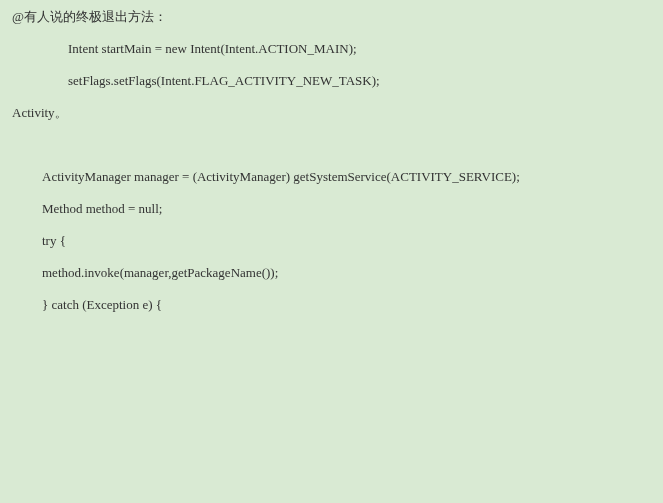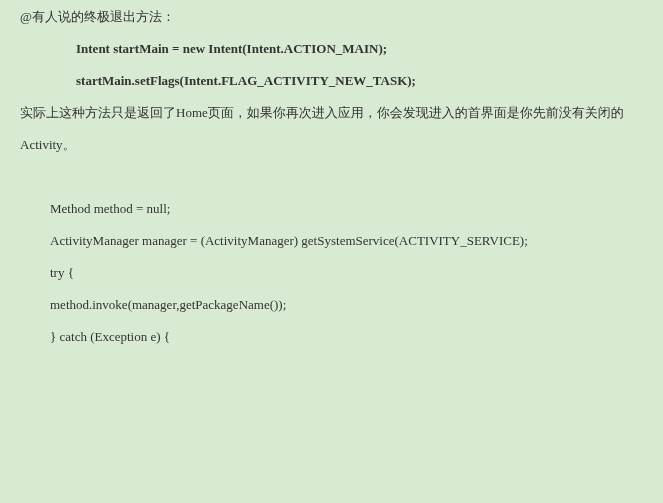--- a/index.html
+++ b/index.html
@@ -12,49 +12,47 @@
     font-size: 13px;
     color: #333333;
     line-height: 2.0;
     overflow: hidden;
     box-sizing: border-box;
   }
   .content {
     padding: 4px 8px 0 8px;
   }
   .para {
-    margin: 0 0 6px 12px;
+    margin: 0 0 6px 4px;
   }
   .indent1 {
     padding-left: 56px;
-    font-weight: bold;
   }
   .indent-code {
     padding-left: 30px;
     font-family: "SimSun", serif;
   }
   .wrap {
     word-break: break-all;
   }
 </style>
 </head>
 <body>
 
 <div class="content">
 
   <p class="para">@有人说的终极退出方法：</p>
 
   <p class="para indent1">Intent startMain = new Intent(Intent.ACTION_MAIN);</p>
-  <p class="para indent1">startMain.setFlags(Intent.FLAG_ACTIVITY_NEW_TASK);</p>
+  <p class="para indent1">setFlags.setFlags(Intent.FLAG_ACTIVITY_NEW_TASK);</p>
 
-  <p class="para wrap">实际上这种方法只是返回了Home页面，如果你再次进入应用，你会发现进入的首界面是你先前没有关闭的</p>
   <p class="para">Activity。</p>
 
   <p class="para">&nbsp;</p>
 
 
+  <p class="para indent-code">ActivityManager manager = (ActivityManager) getSystemService(ACTIVITY_SERVICE);</p>
   <p class="para indent-code">Method method = null;</p>
-  <p class="para indent-code">ActivityManager manager = (ActivityManager) getSystemService(ACTIVITY_SERVICE);</p>
   <p class="para indent-code">try {</p>
   <p class="para indent-code"> method.invoke(manager,getPackageName());</p>
   <p class="para indent-code"> } catch (Exception e) {</p>
 
 </div>
 
 </body></html>

